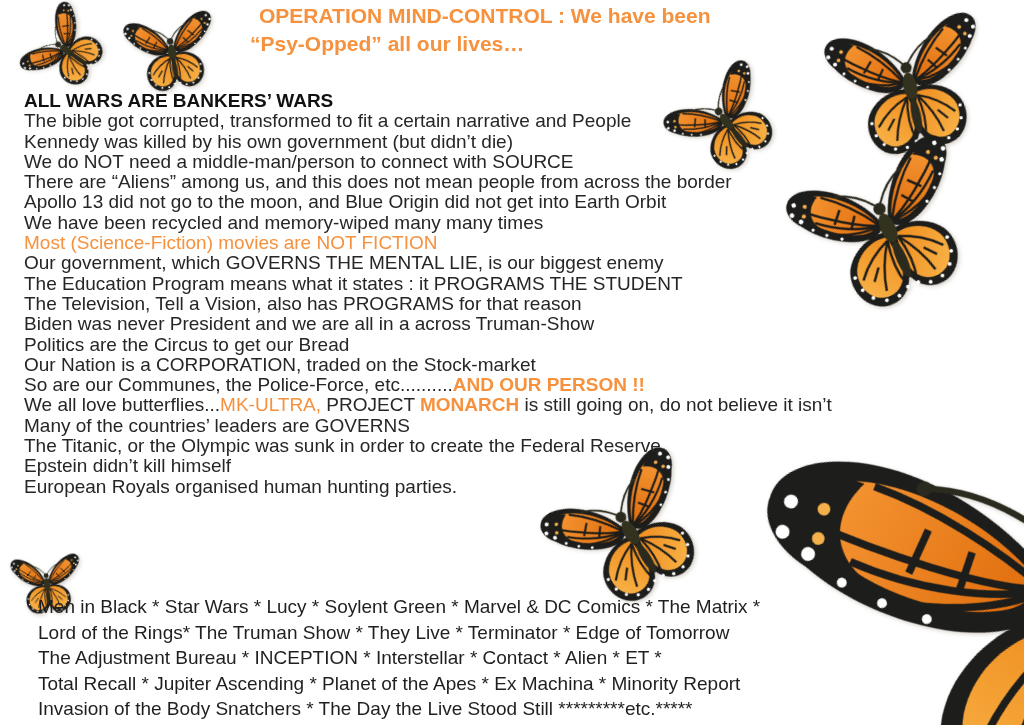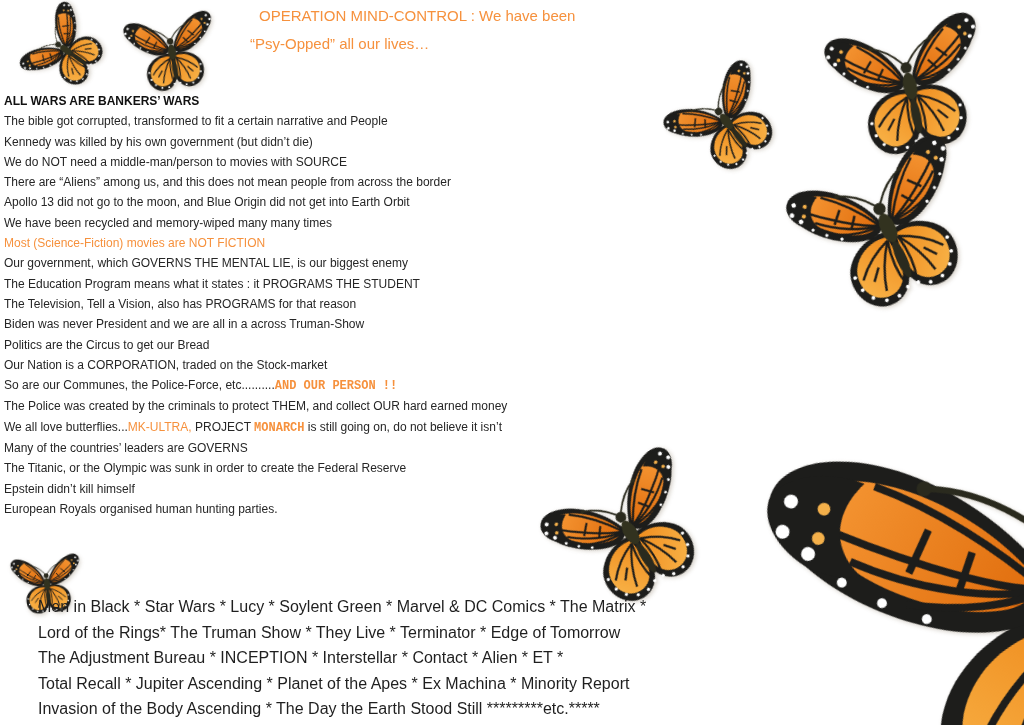--- a/index.html
+++ b/index.html
@@ -7,35 +7,35 @@
     position:relative;width:1024px;height:725px;overflow:hidden;background:#fff;
     font-family:"Liberation Sans","DejaVu Sans",sans-serif;
   }
   .txt-layer{position:absolute;inset:0;z-index:2;pointer-events:none;}
   .bfly-layer{position:absolute;inset:0;z-index:1;}
   .bfly{position:absolute;filter:drop-shadow(1px 2px 2px rgba(70,45,10,.22));}
   .bfly svg{display:block;width:100%;height:100%;}
 
   #title{
     position:absolute;left:250px;top:2px;width:520px;
-    color:var(--orange);font-weight:normal;font-size:15px;line-height:28px;
+    color:var(--orange);font-weight:bold;font-size:21px;line-height:28px;
   }
   #title .t1{text-indent:9px;}
 
   #claims{
-    position:absolute;left:4px;top:91px;
-    font-size:12px;line-height:20.3px;color:#262626;white-space:nowrap;
+    position:absolute;left:24px;top:91px;
+    font-size:19px;line-height:20.3px;color:#262626;white-space:nowrap;
   }
   #claims .heading{font-weight:bold;color:#111;}
   .accent{color:var(--orange);}
-  .bold{font-weight:bold;font-family:Liberation Mono, monospace;}
+  .bold{font-weight:bold;}
 
   #movies{
     position:absolute;left:38px;top:594px;
-    font-size:16px;line-height:25.5px;color:#1f1f1f;white-space:nowrap;
+    font-size:19px;line-height:25.5px;color:#1f1f1f;white-space:nowrap;
   }
 </style>
 </head>
 <body>
 
 <div id="stage">
 
   <svg width="0" height="0" style="position:absolute" aria-hidden="true">
     <defs>
       <linearGradient id="gradFW" x1="0" y1="1" x2="1" y2="0">
@@ -154,42 +154,41 @@
     <div id="title">
       <div class="t1">OPERATION MIND-CONTROL : We have been</div>
       <div class="t2">“Psy-Opped” all our lives…</div>
     </div>
 
     <div id="claims">
       <div class="heading">ALL WARS ARE BANKERS’ WARS</div>
       <div id="claims-list">
           <div><span>The bible got corrupted, transformed to fit a certain narrative and People</span></div>
           <div><span>Kennedy was killed by his own government (but didn’t die)</span></div>
-          <div><span>We do NOT need a middle-man/person to movies with SOURCE</span></div>
+          <div><span>We do NOT need a middle-man/person to connect with SOURCE</span></div>
           <div><span>There are “Aliens” among us, and this does not mean people from across the border</span></div>
           <div><span>Apollo 13 did not go to the moon, and Blue Origin did not get into Earth Orbit</span></div>
           <div><span>We have been recycled and memory-wiped many many times</span></div>
           <div><span class="accent">Most (Science-Fiction) movies are NOT FICTION</span></div>
           <div><span>Our government, which GOVERNS THE MENTAL LIE, is our biggest enemy</span></div>
           <div><span>The Education Program means what it states : it PROGRAMS THE STUDENT</span></div>
           <div><span>The Television, Tell a Vision, also has PROGRAMS for that reason</span></div>
           <div><span>Biden was never President and we are all in a across Truman-Show</span></div>
           <div><span>Politics are the Circus to get our Bread</span></div>
           <div><span>Our Nation is a CORPORATION, traded on the Stock-market</span></div>
           <div><span>So are our Communes, the Police-Force, etc..........</span><span class="accent bold">AND OUR PERSON !!</span></div>
-          <div><span>The Police was created by the criminals to protect THEM, and collect OUR hard earned money</span></div>
           <div><span>We all love butterflies...</span><span class="accent">MK-ULTRA,</span><span> PROJECT </span><span class="accent bold">MONARCH</span><span> is still going on, do not believe it isn’t</span></div>
           <div><span>Many of the countries’ leaders are GOVERNS</span></div>
           <div><span>The Titanic, or the Olympic was sunk in order to create the Federal Reserve</span></div>
           <div><span>Epstein didn’t kill himself</span></div>
           <div><span>European Royals organised human hunting parties.</span></div>
         </div>
     </div>
 
     <div id="movies">
         <div>Men in Black * Star Wars * Lucy * Soylent Green * Marvel &amp; DC Comics * The Matrix *</div>
         <div>Lord of the Rings* The Truman Show * They Live * Terminator * Edge of Tomorrow</div>
         <div>The Adjustment Bureau * INCEPTION * Interstellar * Contact * Alien * ET *</div>
         <div>Total Recall * Jupiter Ascending * Planet of the Apes * Ex Machina * Minority Report</div>
-        <div>Invasion of the Body Ascending * The Day the Earth Stood Still *********etc.*****</div>
+        <div>Invasion of the Body Snatchers * The Day the Live Stood Still *********etc.*****</div>
       </div>
   </div>
 </div>
 
 </body></html>

